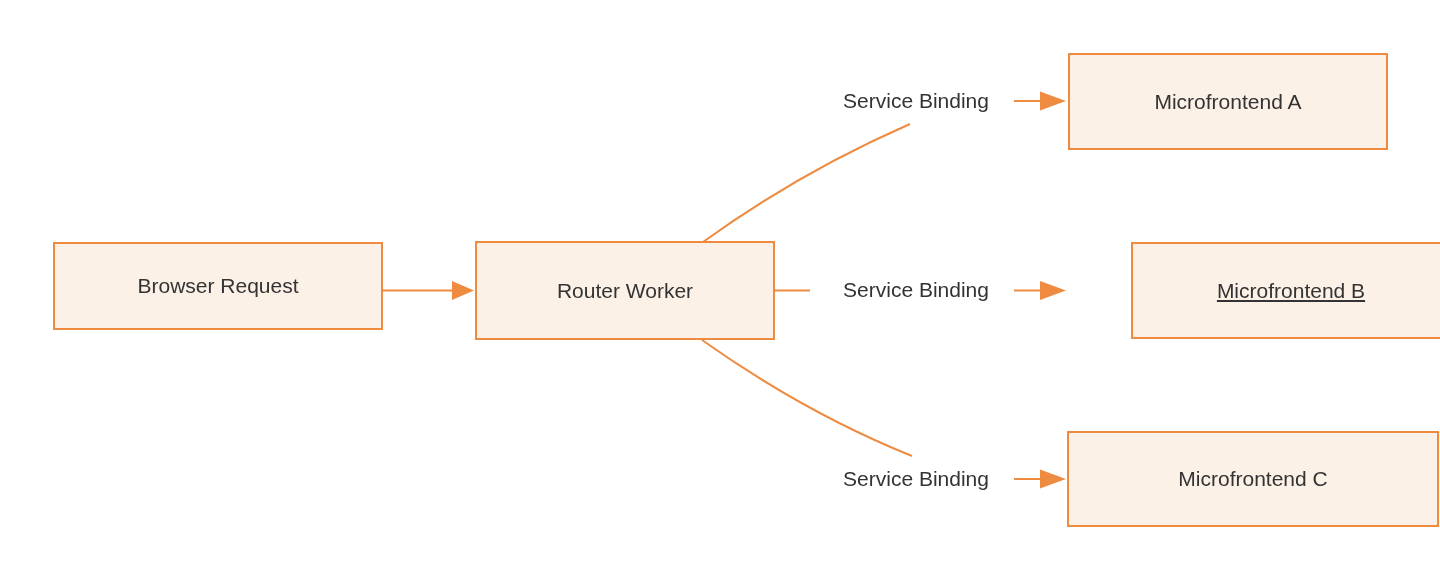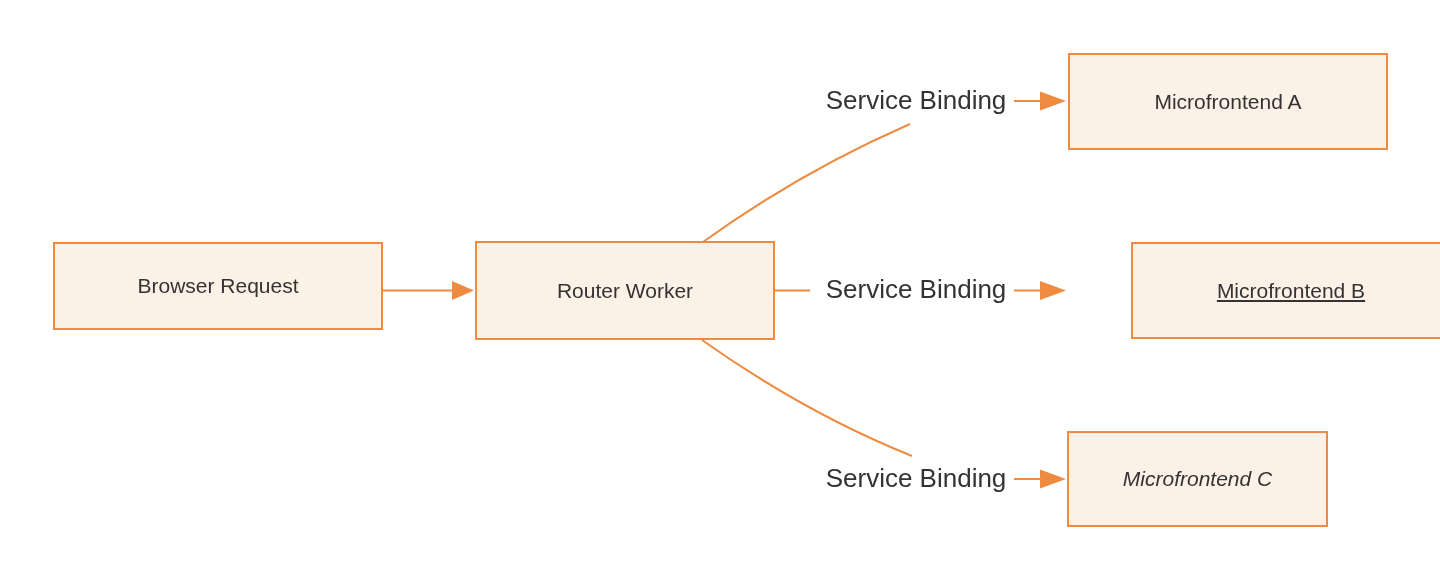--- a/index.html
+++ b/index.html
@@ -43,27 +43,27 @@
     justify-content: center;
     color: var(--text, #333333);
     font-size: 21px;
     line-height: 1.2;
     white-space: nowrap;
   }
   .node-browser   { left: 53px;   top: 242px; width: 330px; height: 88px; }
   .node-router    { left: 475px;  top: 241px; width: 300px; height: 99px; }
   .node-mfa       { left: 1068px; top: 53px;  width: 320px; height: 97px; }
   .node-mfb       { left: 1131px; top: 242px; width: 320px; height: 97px; text-decoration: underline; }
-  .node-mfc       { left: 1067px; top: 431px; width: 261px; height: 96px; font-style: italic; }
+  .node-mfc       { left: 1067px; top: 431px; width: 372px; height: 96px; }
   .edge-label {
     position: absolute;
     z-index: 2;
     transform: translate(-50%, -50%);
     color: var(--text, #333333);
-    font-size: 26px;
+    font-size: 21px;
     line-height: 1.2;
     white-space: nowrap;
     background: var(--bg, #ffffff);
     padding: 0 2px;
   }
   .edge-label-a { left: 916px; top: 101px; }
   .edge-label-b { left: 916px; top: 290px; }
   .edge-label-c { left: 916px; top: 479px; }
 </style>
 </head>

